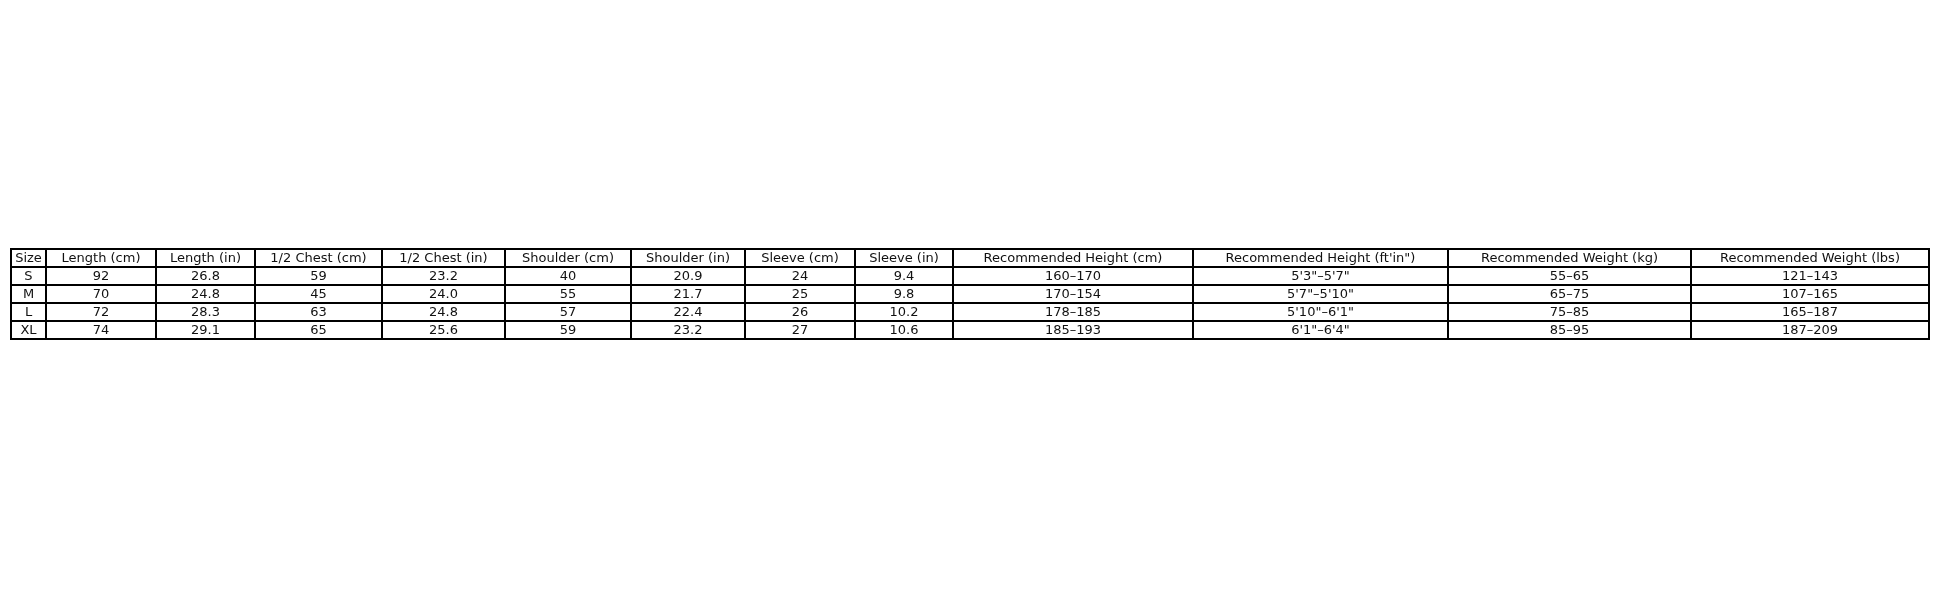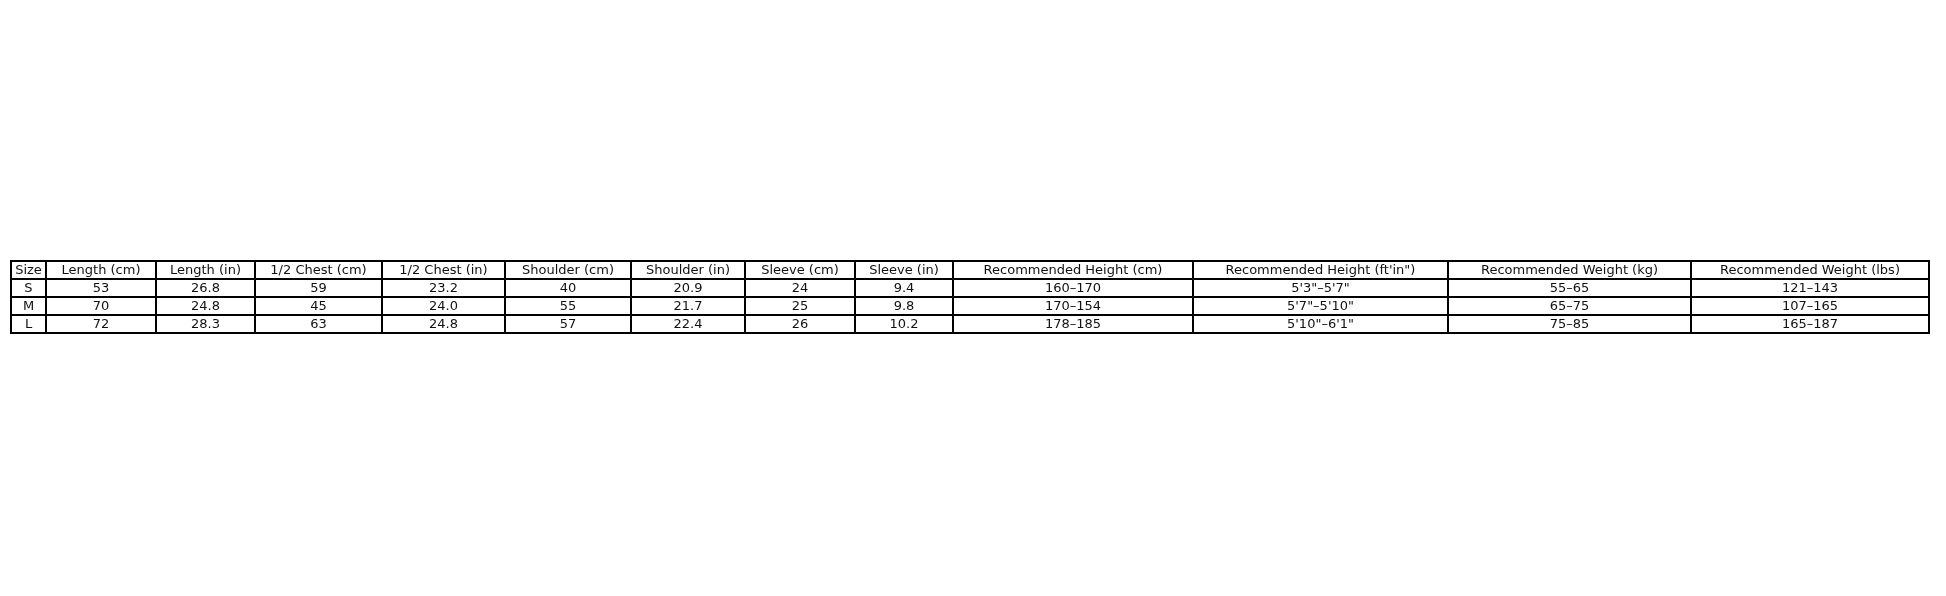--- a/index.html
+++ b/index.html
@@ -19,21 +19,21 @@
   }
   .canvas {
     position: relative;
     width: 1946px;
     height: 596px;
     background: var(--bg-color);
   }
   table.size-chart {
     position: absolute;
     left: 10px;
-    top: 260px;
+    top: 248px;
     width: 1918px;
     border-collapse: collapse;
     table-layout: fixed;
   }
   table.size-chart th,
   table.size-chart td {
     border: 2px solid var(--border-color);
     font-family: "DejaVu Sans", "Liberation Sans", sans-serif;
     font-size: 13px;
     font-weight: normal;
@@ -80,21 +80,21 @@
           <th>Sleeve (in)</th>
           <th>Recommended Height (cm)</th>
           <th>Recommended Height (ft'in")</th>
           <th>Recommended Weight (kg)</th>
           <th>Recommended Weight (lbs)</th>
         </tr>
     </thead>
     <tbody id="table-body">
         <tr>
           <td>S</td>
-          <td>53</td>
+          <td>92</td>
           <td>26.8</td>
           <td>59</td>
           <td>23.2</td>
           <td>40</td>
           <td>20.9</td>
           <td>24</td>
           <td>9.4</td>
           <td>160–170</td>
           <td>5'3"–5'7"</td>
           <td>55–65</td>
@@ -123,15 +123,30 @@
           <td>24.8</td>
           <td>57</td>
           <td>22.4</td>
           <td>26</td>
           <td>10.2</td>
           <td>178–185</td>
           <td>5'10"–6'1"</td>
           <td>75–85</td>
           <td>165–187</td>
         </tr>
+        <tr>
+          <td>XL</td>
+          <td>74</td>
+          <td>29.1</td>
+          <td>65</td>
+          <td>25.6</td>
+          <td>59</td>
+          <td>23.2</td>
+          <td>27</td>
+          <td>10.6</td>
+          <td>185–193</td>
+          <td>6'1"–6'4"</td>
+          <td>85–95</td>
+          <td>187–209</td>
+        </tr>
       </tbody>
   </table>
 </div>
 
 </body></html>

